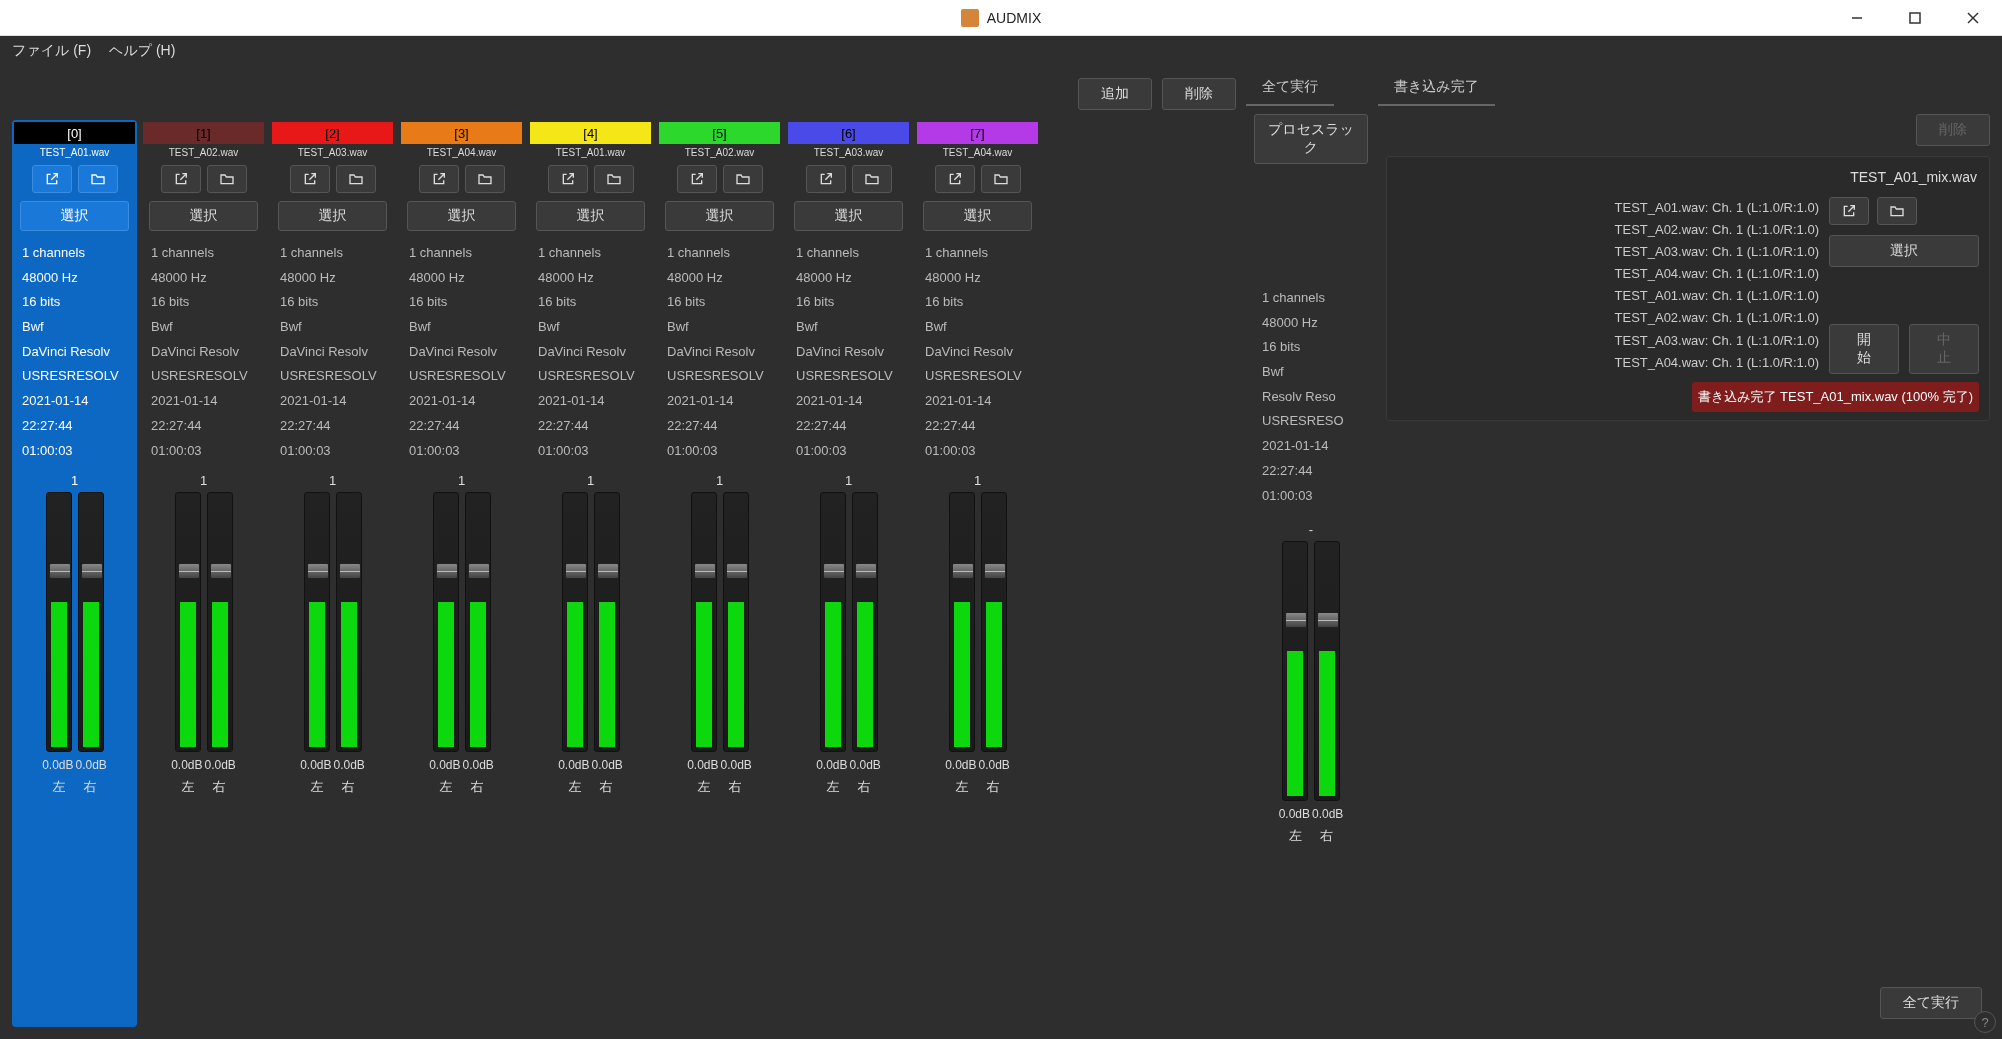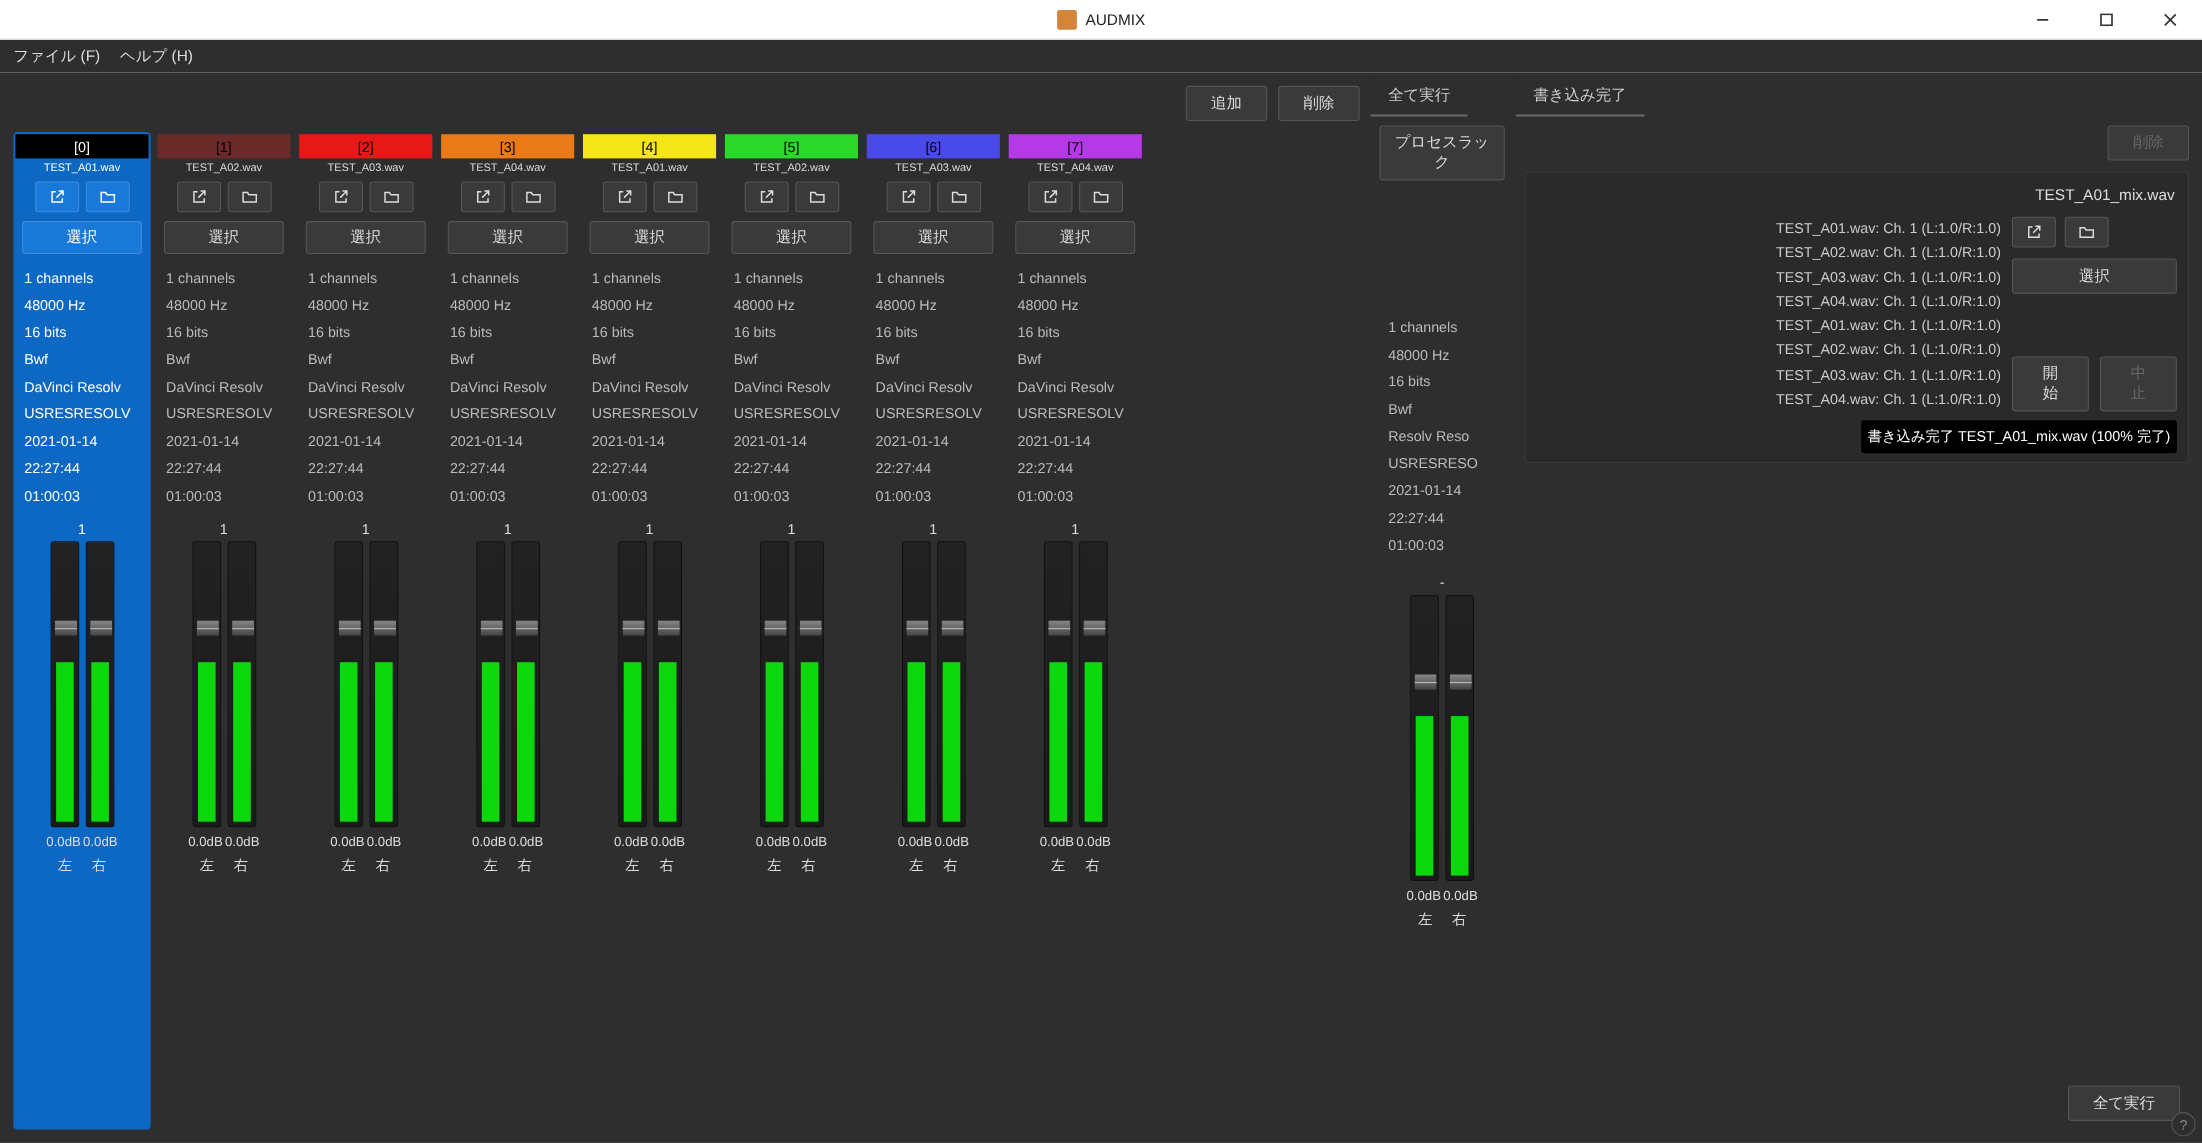--- a/index.html
+++ b/index.html
@@ -48,21 +48,21 @@
 .output-channel { display:flex; flex-direction:column; align-items:center; padding:8px 4px; }
 .output-channel .ch-info { text-align:left; width:100%; }
 .rack-body { flex:1; display:flex; flex-direction:column; gap:6px; overflow:hidden; }
 .rack-entry { background:#2a2a2a; border:1px solid #3a3a3a; border-radius:3px; padding:8px 10px; display:flex; flex-direction:column; gap:8px;align-items:flex-end; }
 .rack-title { font-size:14px; color:#ddd; padding:4px 2px; }
 .rack-row1 { display:flex; gap:10px; }
 .rack-list { flex:1; font-size:13px; color:#ccc; line-height:1.7; }
 .rack-side { display:flex; flex-direction:column; gap:10px; width:150px; }
 .rack-side-btns { display:flex; gap:8px; }
 .rack-row2 { display:flex; gap:10px; justify-content:flex-end; }
-.status-bar { background:#000000; color:#fff; font-size:13px; text-align:center; padding:6px; border-radius:3px; }
+.status-bar { background:#7f1d1d; color:#fff; font-size:13px; text-align:center; padding:6px; border-radius:3px; }
 .rack-footer { display:flex; justify-content:flex-end; padding:8px; }
 .help-corner { position:absolute; right:6px; bottom:6px; width:22px; height:22px; border:1px solid #555; border-radius:11px; display:flex; align-items:center; justify-content:center; color:#888; font-size:13px; background:#2e2e2e; }
 svg.icon { width:16px; height:16px; stroke:#ddd; stroke-width:2; fill:none; }
 .channel.selected svg.icon { stroke:#fff; }
 </style>
 </head>
 <body>
 
 <div class="titlebar">
   <div class="logo"></div>

